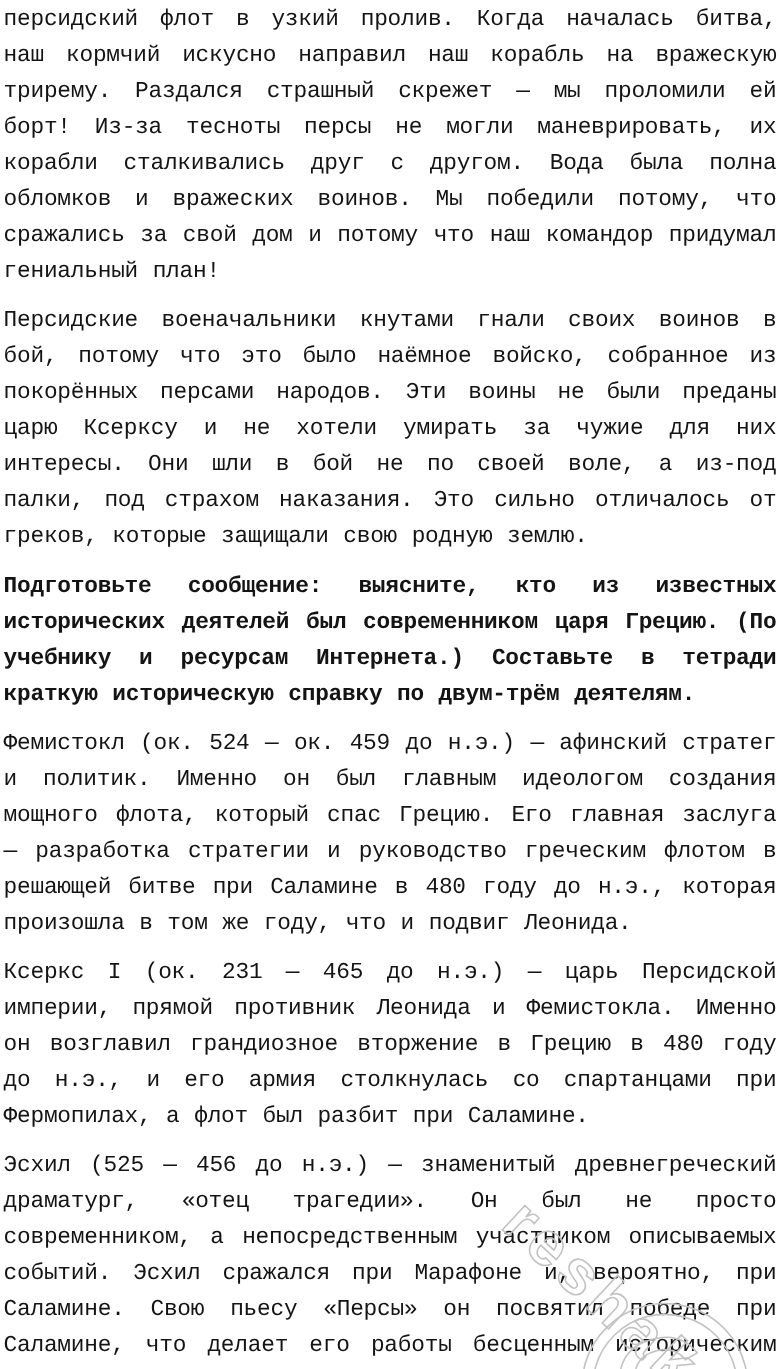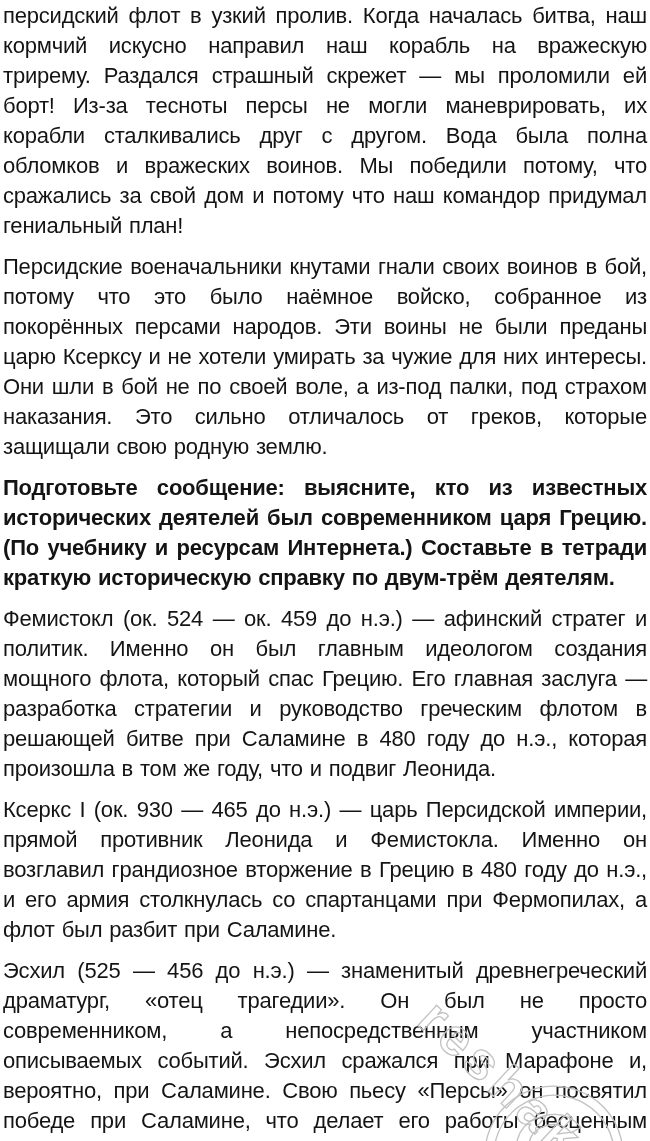--- a/index.html
+++ b/index.html
@@ -13,25 +13,26 @@
     overflow: hidden;
     position: relative;
     font-family: "Liberation Sans", sans-serif;
     color: var(--text-color, #141414);
   }
   main.page {
     padding: 1px 3px 0 3px;
   }
   p.para {
     margin: 0 0 11px 0;
-    font-size: 22px;
+    font-size: 19px;
     line-height: 30px;
     text-align: justify;
     letter-spacing: -0.2px;
     word-spacing: 1px;
+    font-family: Liberation Mono, monospace;
   }
   p.para.heading {
     font-weight: 700;
   }
   
   .watermark {
     position: absolute;
     pointer-events: none;
     color: transparent;
     -webkit-text-stroke: 1.3px var(--wm-color, #c2c2c2);
@@ -62,20 +63,20 @@
 <main class="page">
   <p class="para">персидский флот в узкий пролив. Когда началась битва, наш кормчий искусно направил наш корабль на вражескую трирему. Раздался страшный скрежет — мы проломили ей борт! Из-за тесноты персы не могли маневрировать, их корабли сталкивались друг с другом. Вода была полна обломков и вражеских воинов. Мы победили потому, что сражались за свой дом и потому что наш командор придумал гениальный план!</p>
 
 
   <p class="para">Персидские военачальники кнутами гнали своих воинов в бой, потому что это было наёмное войско, собранное из покорённых персами народов. Эти воины не были преданы царю Ксерксу и не хотели умирать за чужие для них интересы. Они шли в бой не по своей воле, а из-под палки, под страхом наказания. Это сильно отличалось от греков, которые защищали свою родную землю.</p>
 
   <p class="para heading">Подготовьте сообщение: выясните, кто из известных исторических деятелей был современником царя Грецию. (По учебнику и ресурсам Интернета.) Составьте в тетради краткую историческую справку по двум-трём деятелям.</p>
 
   <p class="para">Фемистокл (ок. 524 — ок. 459 до н.э.) — афинский стратег и политик. Именно он был главным идеологом создания мощного флота, который спас Грецию. Его главная заслуга — разработка стратегии и руководство греческим флотом в решающей битве при Саламине в 480 году до н.э., которая произошла в том же году, что и подвиг Леонида.</p>
 
-  <p class="para">Ксеркс I (ок. 930 — 465 до н.э.) — царь Персидской империи, прямой противник Леонида и Фемистокла. Именно он возглавил грандиозное вторжение в Грецию в 480 году до н.э., и его армия столкнулась со спартанцами при Фермопилах, а флот был разбит при Саламине.</p>
+  <p class="para">Ксеркс I (ок. 231 — 465 до н.э.) — царь Персидской империи, прямой противник Леонида и Фемистокла. Именно он возглавил грандиозное вторжение в Грецию в 480 году до н.э., и его армия столкнулась со спартанцами при Фермопилах, а флот был разбит при Саламине.</p>
 
   <p class="para">Эсхил (525 — 456 до н.э.) — знаменитый древнегреческий драматург, «отец трагедии». Он был не просто современником, а непосредственным участником описываемых событий. Эсхил сражался при Марафоне и, вероятно, при Саламине. Свою пьесу «Персы» он посвятил победе при Саламине, что делает его работы бесценным историческим источником.</p>
 </main>
 
 <span class="watermark watermark-text">reshak.ru</span>
 
 <span class="watermark watermark-copyright">©</span>
 
 </body></html>

